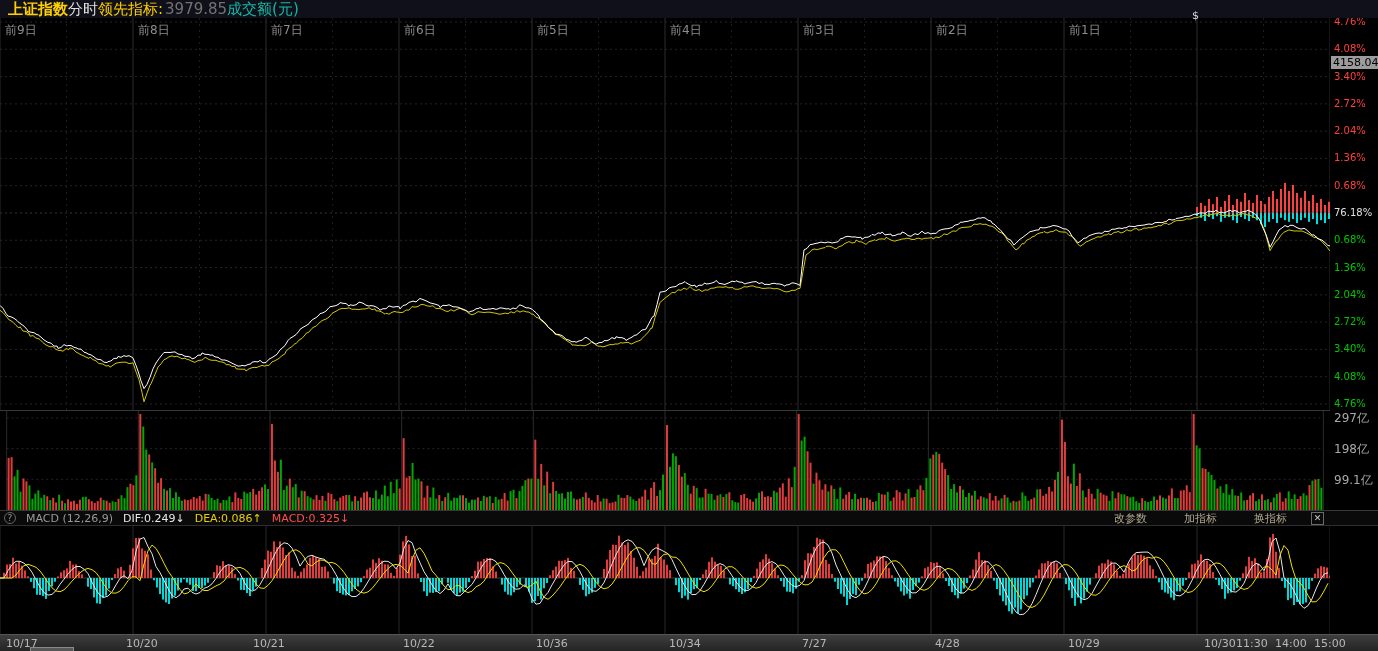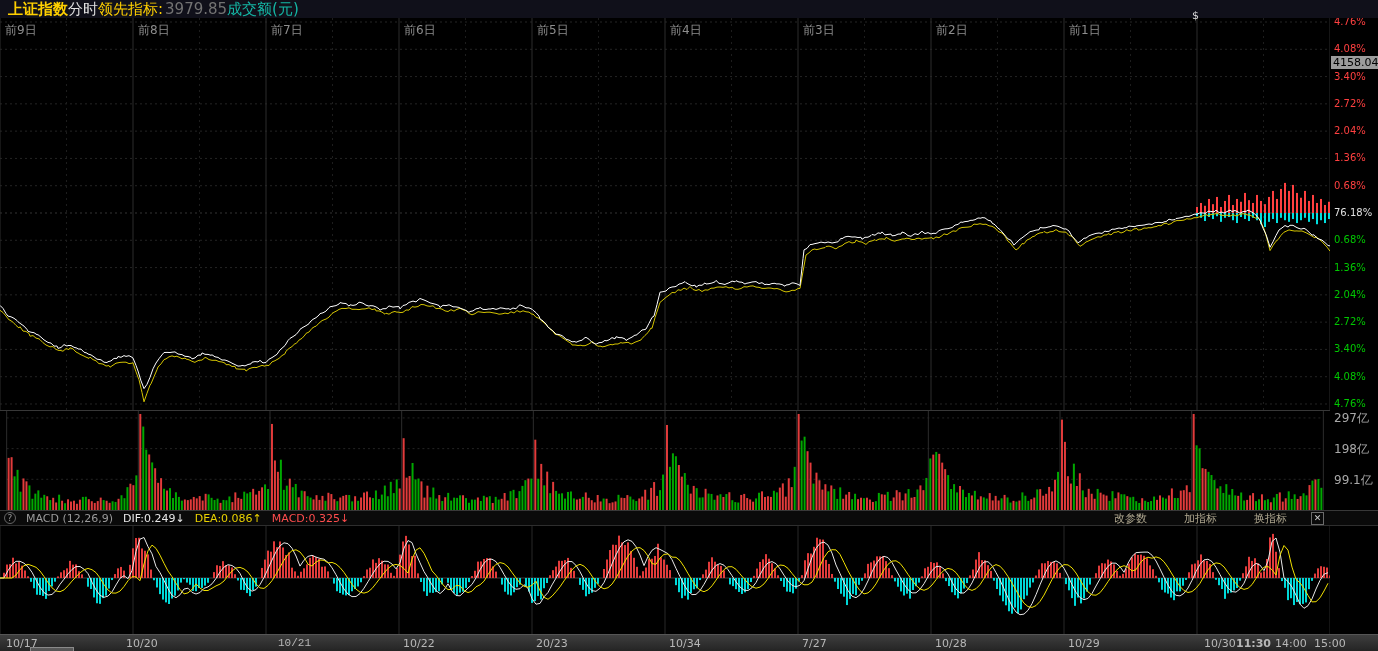--- a/index.html
+++ b/index.html
@@ -1100,25 +1100,25 @@
       <span style="top: 3px;">297亿</span>
       <span style="top: 34px;">198亿</span>
       <span style="top: 65px;">99.1亿</span>
     </div>
   <div class="price-tag">4158.04</div>
   <div class="marker">$</div>
   <div id="timeBar">
       <span class="tlab" style="left: 6px;">10/17</span>
       <span class="tbox" style="left: 30px;">10:39</span>
       <span class="tlab" style="left: 126px;">10/20</span>
-      <span class="tlab" style="left: 278px; font-family: Liberation Mono, monospace;">10/21</span>
+      <span class="tlab" style="left: 253px;">10/21</span>
       <span class="tlab" style="left: 403px;">10/22</span>
-      <span class="tlab" style="left: 536px;">20/23</span>
+      <span class="tlab" style="left: 536px;">10/36</span>
       <span class="tlab" style="left: 669px;">10/34</span>
       <span class="tlab" style="left: 802px;">7/27</span>
-      <span class="tlab" style="left: 935px;">10/28</span>
+      <span class="tlab" style="left: 935px;">4/28</span>
       <span class="tlab" style="left: 1068px;">10/29</span>
       <span class="tlab" style="left: 1196px; margin-left: 8px;">10/30</span>
-      <span class="tlab" style="left: 1236px; font-weight: bold;">11:30</span>
+      <span class="tlab" style="left: 1236px;">11:30</span>
       <span class="tlab" style="left: 1275px;">14:00</span>
       <span class="tlab" style="left: 1314px;">15:00</span>
     </div>
 </div>
 
 </body></html>

